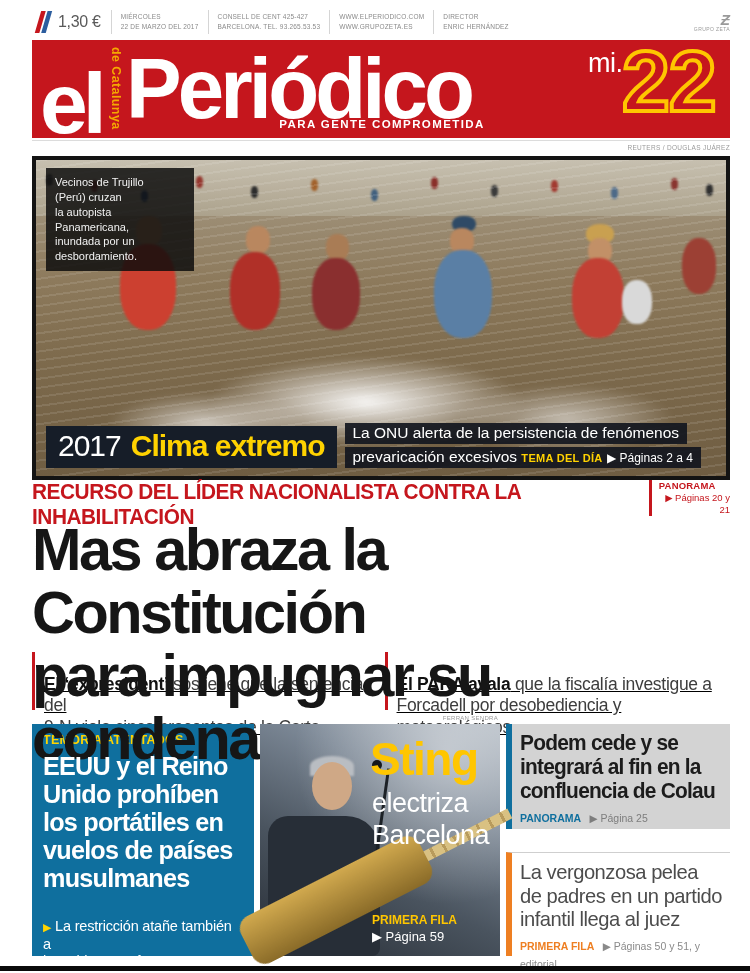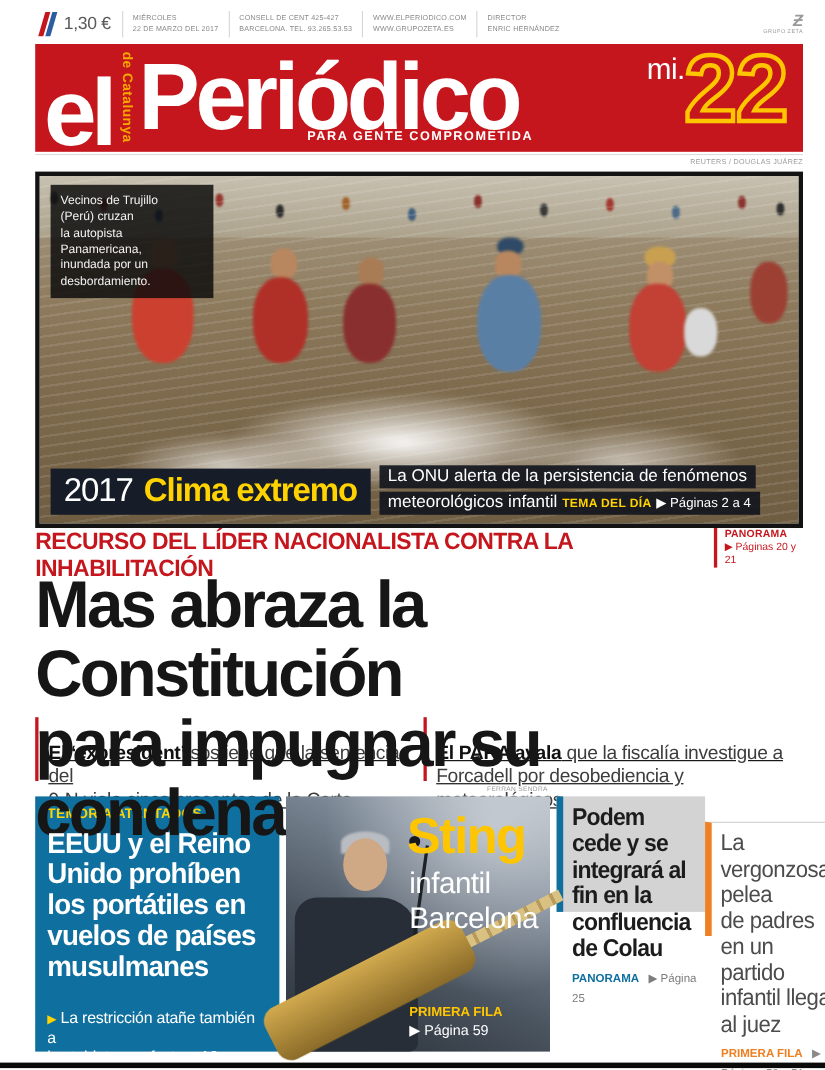--- a/index.html
+++ b/index.html
@@ -63,21 +63,21 @@
   .note-bar { background:rgba(18,22,30,.92); color:#fff; font-size:15.5px; padding:1px 8px 2px; width:fit-content; }
   .note-sec { color:#ffd200; font-weight:bold; font-size:11px; letter-spacing:.3px; }
   .note-pg { font-size:12px; }
 
   
   .kicker-row { display:flex; justify-content:space-between; align-items:flex-start; height:36px; }
   .kicker { font-size:21.5px; font-weight:bold; color:#c5161d; letter-spacing:-0.5px;
             transform:scaleX(.97); transform-origin:0 0; }
   .kicker-ref { border-left:3px solid #c5161d; padding-left:7px; color:#c5161d; line-height:1.25; }
   .kicker-ref .sec { font-size:9.5px; font-weight:bold; letter-spacing:.2px; }
-  .kicker-ref .pg { font-size:9.5px; }
+  .kicker-ref .pg { font-size:9.5px;text-align:right; }
   h1.headline { margin-top:2px; font-size:60px; line-height:1.05; font-weight:bold; color:#161616;
                 letter-spacing:-2.5px; height:126px; transform:scaleX(.99); transform-origin:0 0; }
   .subheads { margin-top:8px; display:flex; gap:12px; height:58px;text-decoration:underline; }
   .subhead { border-left:3px solid #c5161d; padding-left:9px; font-size:17.5px; line-height:1.24;
              color:#3d3d3d; letter-spacing:-0.3px; }
   .subhead b { color:#111; }
   .subhead.left { width:345px; } .subhead.right { width:350px; }
 
   
   .bottom { margin-top:14px; display:flex; gap:6px; height:232px; }
@@ -111,21 +111,21 @@
                       background:repeating-linear-gradient(90deg,#d9c182 0 10px,#b89b5c 10px 13px);
                       transform:rotate(-27deg); }
   .sting-title { position:absolute; left:110px; top:8px; color:#ffc600; font-weight:bold;
                  font-size:46px; letter-spacing:-1.5px; }
   .sting-sub { position:absolute; left:112px; color:#fff; font-size:27px; letter-spacing:-0.5px; }
   .sting-sub.s1 { top:64px; } .sting-sub.s2 { top:96px; }
   .sting-footer { position:absolute; left:112px; bottom:10px; line-height:1.35; }
   .sting-footer .sec { color:#ffc600; font-weight:bold; font-size:12px; display:block; }
   .sting-footer .pg { color:#fff; font-size:13px; display:block; }
 
-  .right-col { width:224px; display:flex; }
+  .right-col { width:224px; display:flex; flex-direction:column; }
   .podem { height:105px; background:#d3d3d3; border-left:6px solid #0f6f9e; padding:7px 8px; }
   .podem-headline { font-size:22px; line-height:1.08; font-weight:bold; color:#1c1c1c;
                     letter-spacing:-0.8px; transform:scaleX(.95); transform-origin:0 0; width:106%; }
   .podem-footer { margin-top:6px; }
   .podem-footer .sec { color:#0f6f9e; font-weight:bold; font-size:10.5px; }
   .podem-footer .pg { color:#7d7d7d; font-size:10.5px; margin-left:4px; }
   .pelea { height:104px; margin-top:23px; background:#fff; border-top:1px solid #cfcfcf;
            border-left:6px solid #ee7f22; padding:7px 8px; }
   .pelea-headline { font-size:21px; line-height:1.12; font-weight:normal; color:#4c4c4c;
                     letter-spacing:-0.5px; transform:scaleX(.96); transform-origin:0 0; width:105%; }
@@ -214,21 +214,21 @@
 desbordamiento.</figcaption>
 
     <div class="banner">
       <div class="year-box">
         <span class="yr">2017</span>
         <span class="ttl">Clima extremo</span>
       </div>
       <div class="notes">
         <div class="note-bar">La ONU alerta de la persistencia de fenómenos</div>
         <div class="note-bar">
-          <span>meteorológicos infantil</span>
+          <span>prevaricación excesivos</span>
           <span class="note-sec">TEMA DEL DÍA</span>
           <span class="note-pg">▶ Páginas 2 a 4</span>
         </div>
       </div>
     </div>
   </figure>
 
   <section>
     <div class="kicker-row">
       <div class="kicker">RECURSO DEL LÍDER NACIONALISTA CONTRA LA INHABILITACIÓN</div>
@@ -272,21 +272,21 @@
       <div class="sting-credit">FERRAN SENDRA</div>
       <div class="haze"></div>
       <div class="hair"></div>
       <div class="head"></div>
       <div class="torso"></div>
       <div class="mic"></div>
       <div class="mic-head"></div>
       <div class="bass-neck"></div>
       <div class="bass-body"></div>
       <div class="sting-title">Sting</div>
-      <div class="sting-sub s1">infantil</div>
+      <div class="sting-sub s1">electriza</div>
       <div class="sting-sub s2">Barcelona</div>
       <div class="sting-footer">
         <span class="sec">PRIMERA FILA</span>
         <span class="pg">▶ Página 59</span>
       </div>
     </figure>
 
     <div class="right-col">
       <article class="podem">
         <div class="podem-headline pre">Podem cede y se

